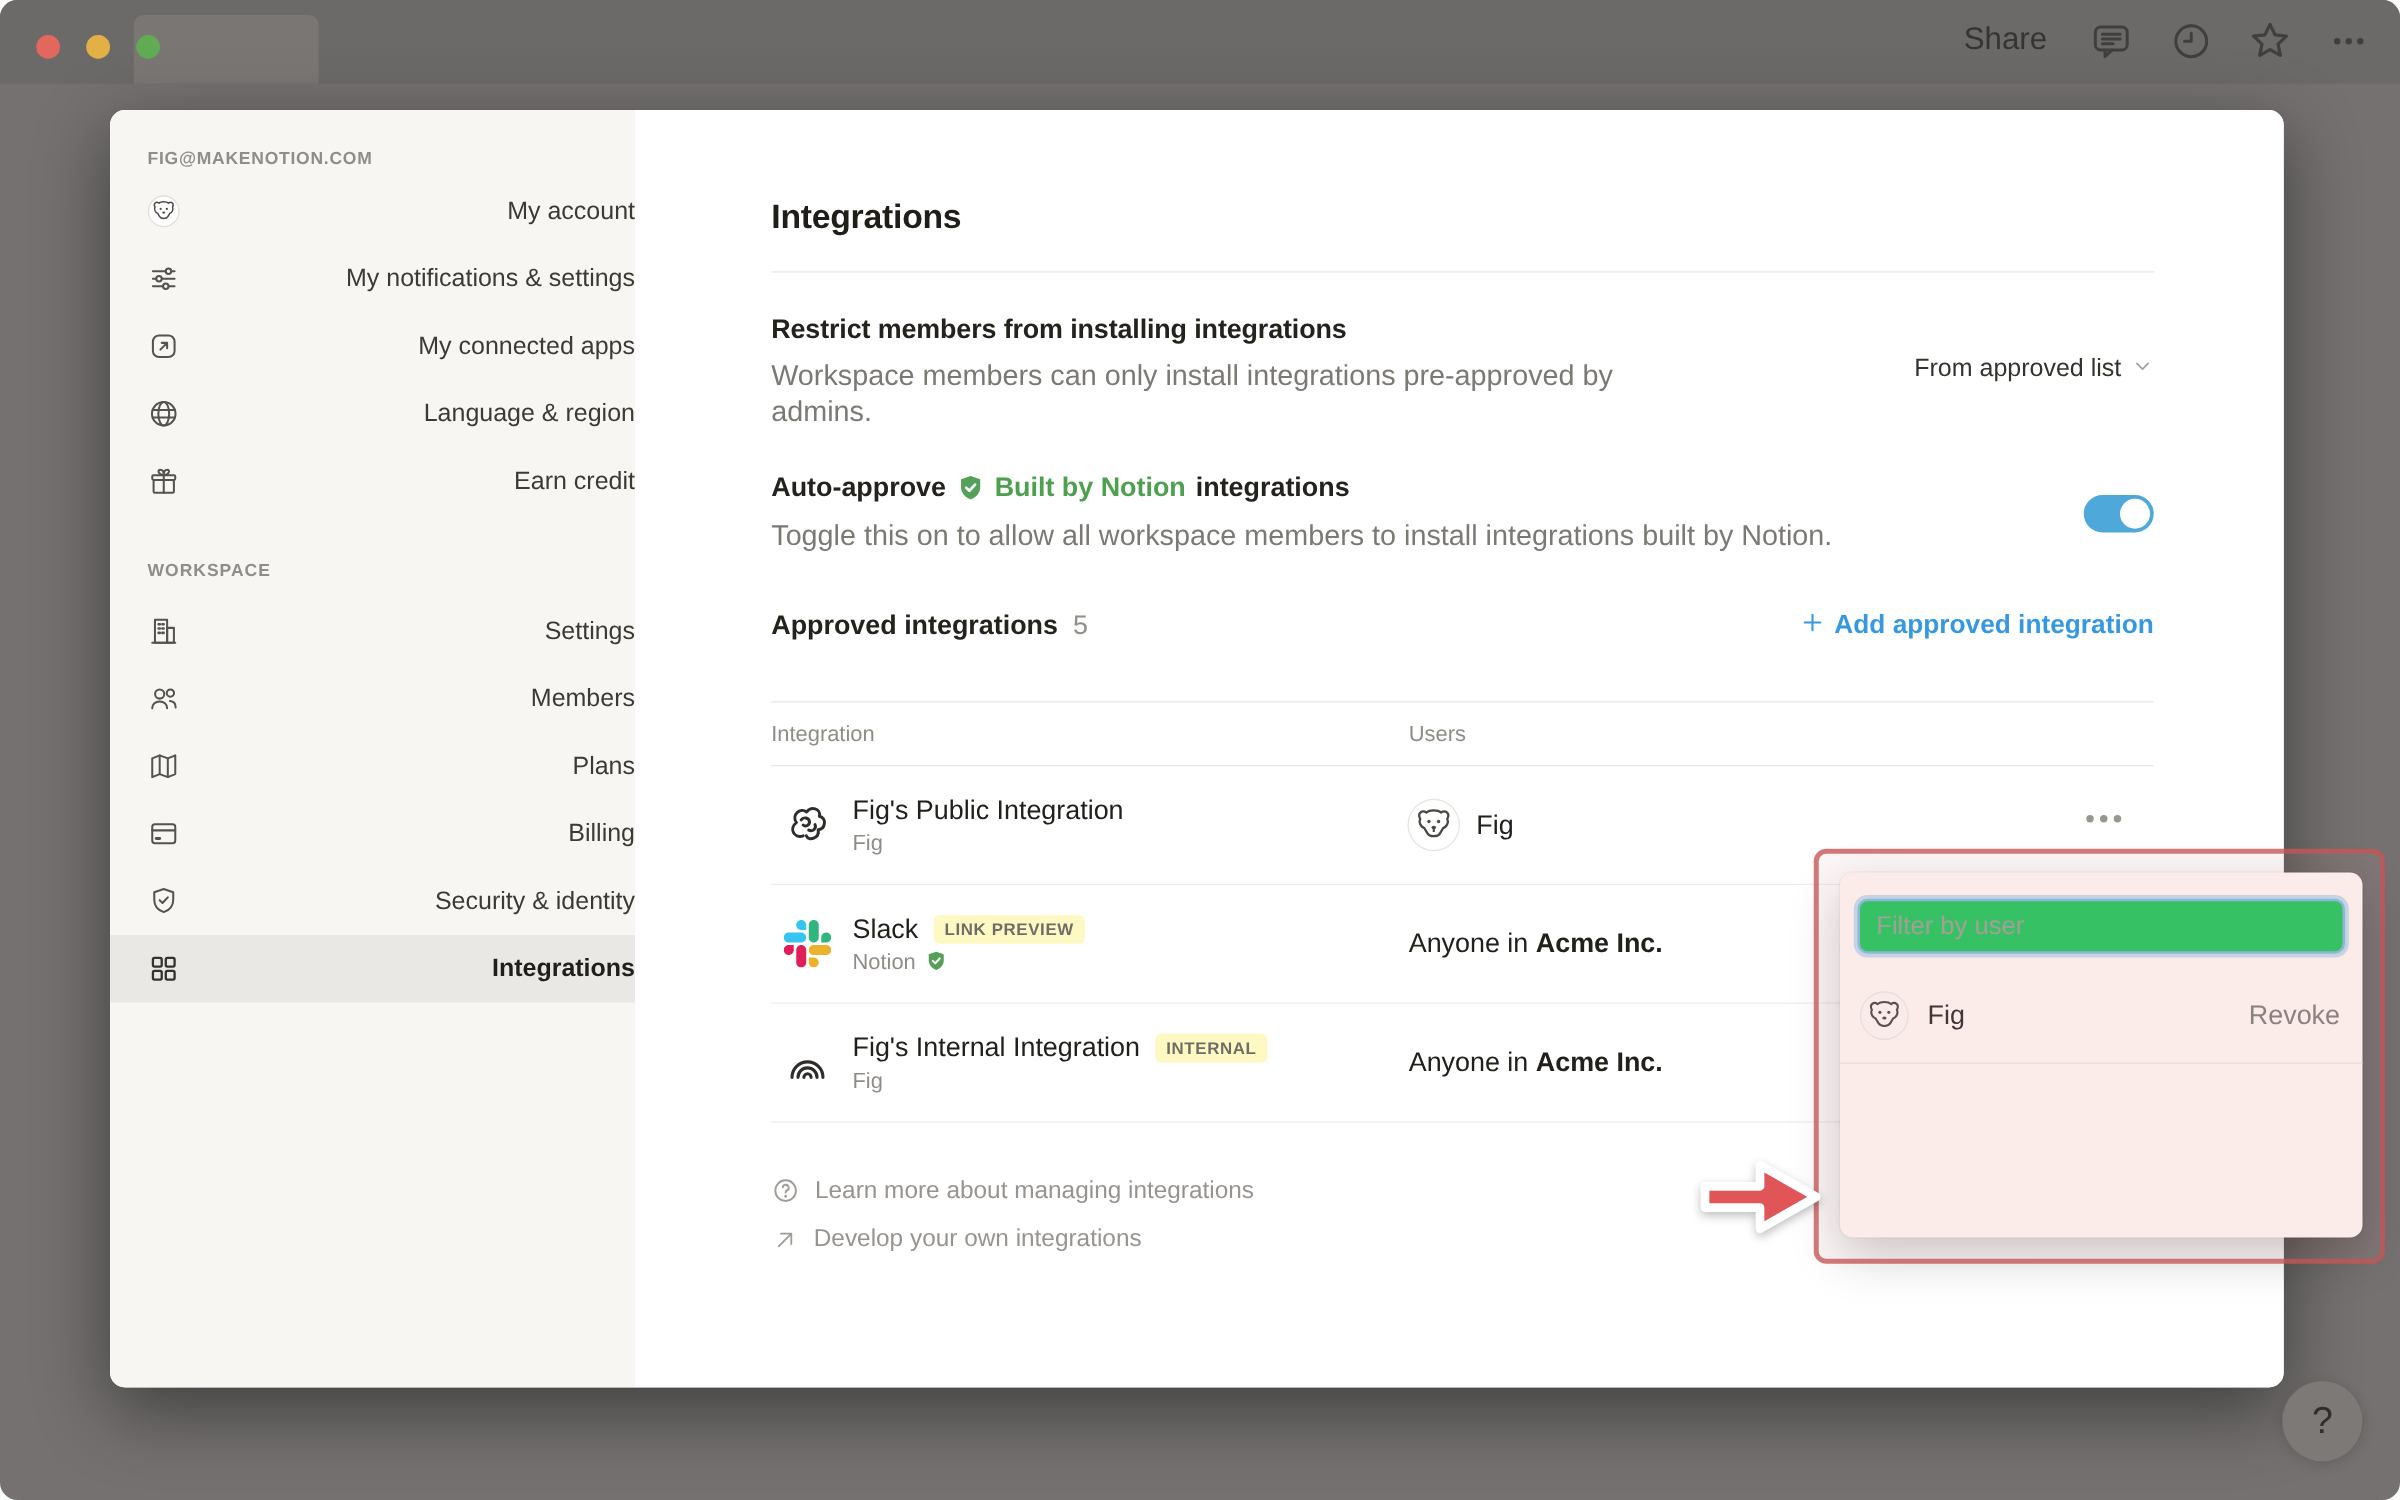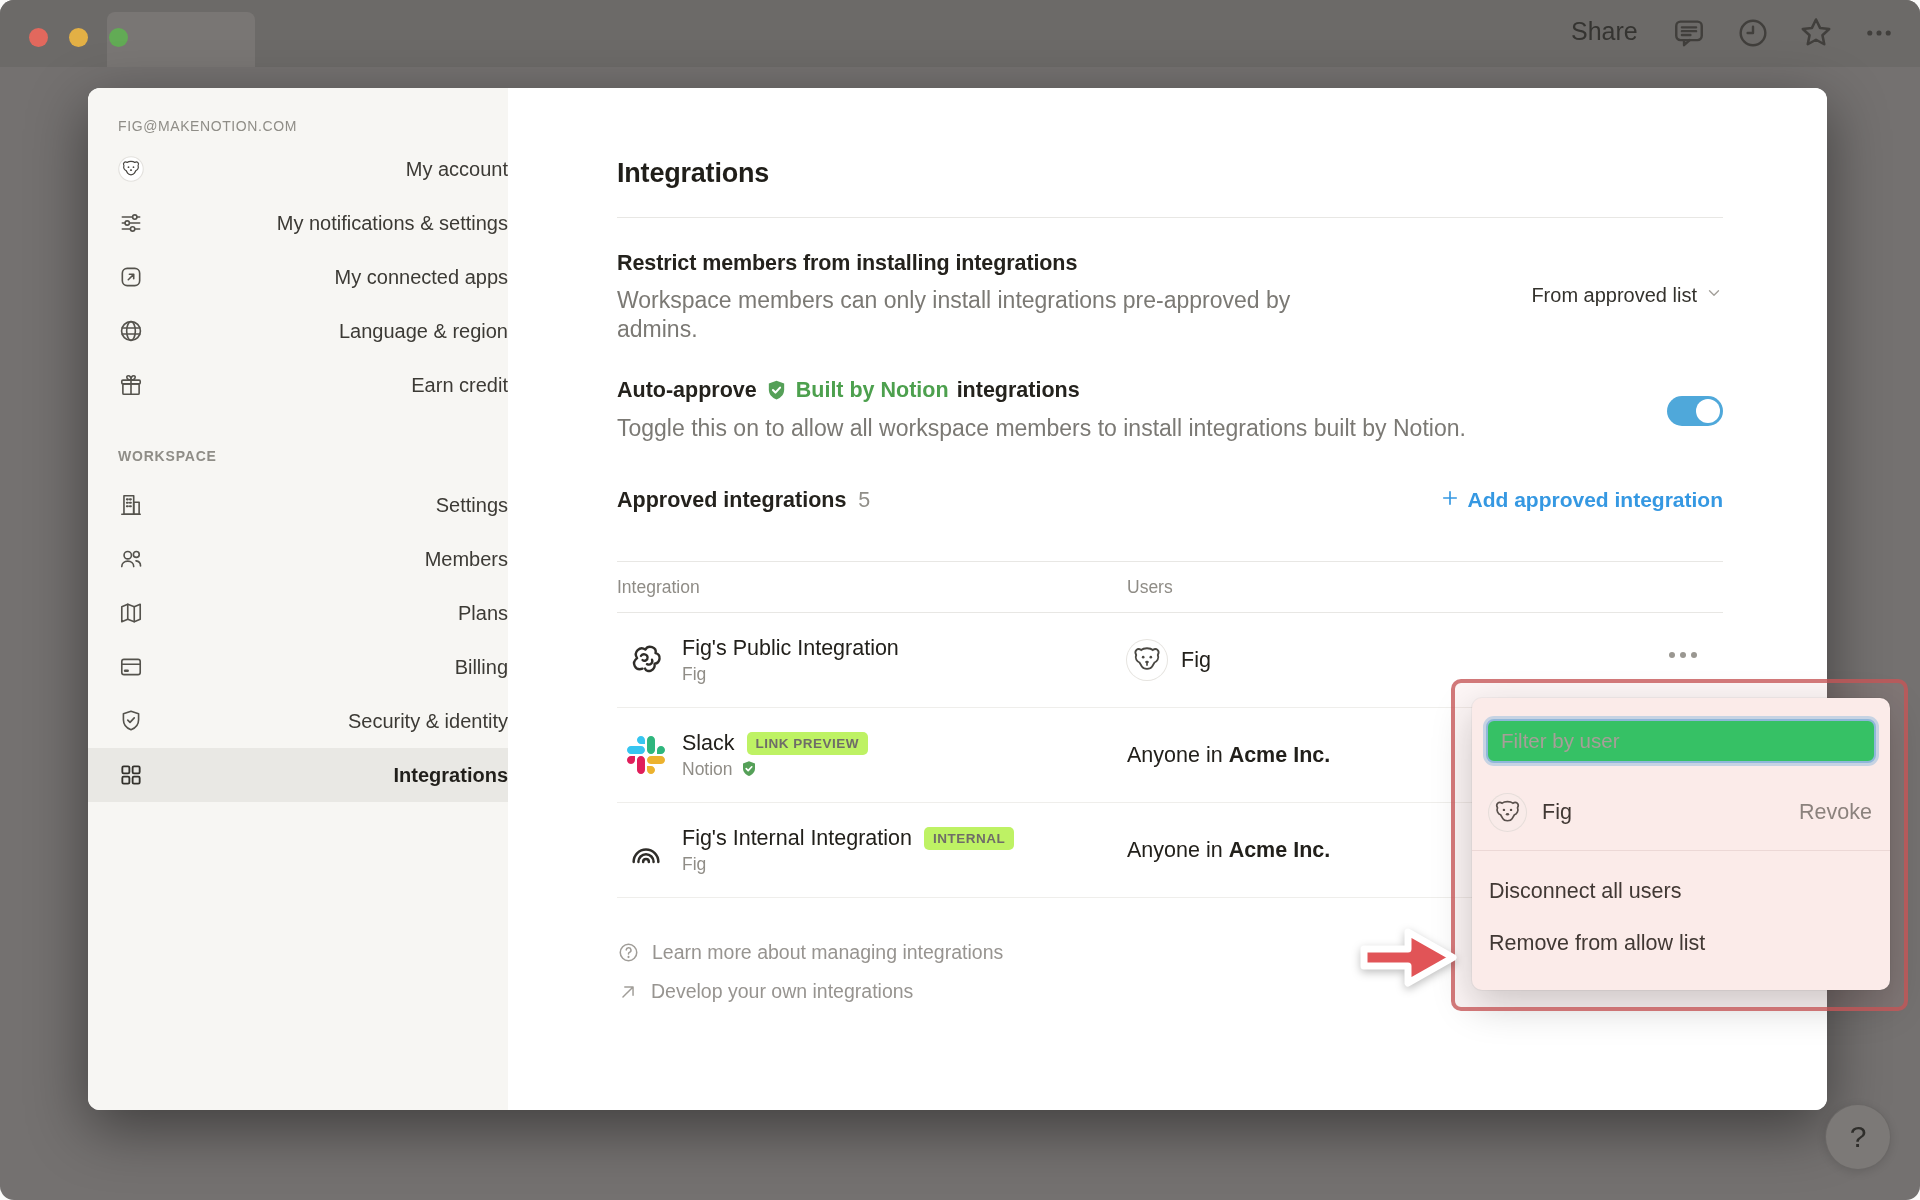--- a/index.html
+++ b/index.html
@@ -18,21 +18,21 @@
   .tl-yellow{left:69px;background:#e3b045;}
   .tl-green{left:109px;background:#62ab55;}
   .share{position:absolute;left:1571px;top:17px;font-size:25px;color:#353431;}
   .tb-icon{position:absolute;top:14px;width:38px;height:38px;display:flex;align-items:center;justify-content:center;cursor:pointer;}
   .tb-icon svg{stroke:#413f3c;fill:none;stroke-width:1.7;stroke-linecap:round;stroke-linejoin:round;}
   
   .modal{position:absolute;left:88px;top:88px;width:1739px;height:1022px;background:#fff;border-radius:12px;
     box-shadow:0 18px 60px rgba(0,0,0,.45);overflow:hidden;z-index:1;}
   
   .sidebar{position:absolute;left:0;top:0;bottom:0;width:420px;background:#f7f6f3;}
-  .sb-heading{margin:30px 0 8px 30px;font-size:14px;font-weight:400;letter-spacing:.6px;color:#8f8d87;}
+  .sb-heading{margin:30px 0 8px 30px;font-size:14px;font-weight:700;letter-spacing:.6px;color:#8f8d87;}
   .sb-heading2{margin:36px 0 14px 30px;font-size:14px;font-weight:700;letter-spacing:.8px;color:#8f8d87;}
   .sb-item{height:54px;display:flex;align-items:center;padding-left:30px;gap:18px;cursor:pointer;justify-content:space-between;}
   .sb-item .lbl{font-size:20px;color:#3c3a35;}
   .sb-item.selected{background:#e9e8e4;}
   .sb-item.selected .lbl{font-weight:700;color:#211f1b;}
   .sb-ic{width:26px;height:26px;flex:0 0 26px;}
   .sb-ic svg{stroke:#55534d;fill:none;stroke-width:1.5;stroke-linecap:round;stroke-linejoin:round;}
   
   .main{position:absolute;left:420px;top:0;right:0;bottom:0;background:#fff;padding:0 104px 0 109px;}
   .page-title{margin:0;padding-top:70px;font-size:27px;font-weight:700;color:#201e19;letter-spacing:-.2px;}
@@ -59,21 +59,21 @@
   
   .table{margin-top:46px;}
   .thead{height:52px;border-top:1px solid #e8e7e4;border-bottom:1px solid #e8e7e4;position:relative;display:flex;align-items:center;}
   .th{font-size:17.5px;color:#8f8c86;}
   .th.users{position:absolute;left:510px;}
   .trow{position:relative;height:95px;border-bottom:1px solid #efeeeb;display:flex;align-items:center;padding-left:10px;}
   .int-ic{width:38px;height:38px;flex:0 0 38px;margin-right:17px;}
   .int-meta{display:flex;flex-direction:column;gap:3px;}
   .int-name-line{display:flex;align-items:center;}
   .int-name{font-size:21.5px;color:#22201b;font-weight:500;}
-  .badge{margin-left:12px;background:#bef264;color:#6f6d68;font-size:13.5px;font-weight:600;letter-spacing:.5px;padding:4px 9px;border-radius:5px;white-space:nowrap;}
+  .badge{margin-left:12px;background:#fef9c3;color:#6f6d68;font-size:13.5px;font-weight:600;letter-spacing:.5px;padding:4px 9px;border-radius:5px;white-space:nowrap;}
   .int-sub{display:flex;align-items:center;gap:7px;font-size:17.5px;color:#908d87;}
   .users-cell{position:absolute;left:510px;top:50%;transform:translateY(-50%);display:flex;align-items:center;gap:14px;}
   .users-text{font-size:21.5px;color:#22201b;display:flex;gap:6px;}
   .users-text b{font-weight:700;}
   .more{position:absolute;right:26px;top:42%;display:flex;gap:5px;cursor:pointer;}
   .more i{width:6px;height:6px;border-radius:50%;background:#9a9791;}
   .avatar{border-radius:50%;background:#fff;box-shadow:0 0 0 1px #e6e4e0;overflow:hidden;flex:0 0 auto;}
   
   .flink{display:flex;align-items:center;gap:12px;color:#979490;font-size:19.5px;cursor:pointer;}
   .flink.first{margin-top:43px;}
@@ -450,24 +450,20 @@
             <circle cx="12" cy="12" r="11.5" fill="#fbf3f1"></circle>
             <path d="M5.5 9 C4 6.2 6.5 4.6 8.5 6 C10 4.6 14 4.6 15.5 6 C17.5 4.6 20 6.2 18.5 9 C19.4 11 18 13 16.5 13.5 L15 16 C14 17.8 10 17.8 9 16 L7.5 13.5 C6 13 4.6 11 5.5 9 Z" stroke="#4a4843" stroke-width="1.1" fill="none"></path>
             <circle cx="9.7" cy="10.3" r=".8" fill="#4a4843"></circle>
             <circle cx="14.3" cy="10.3" r=".8" fill="#4a4843"></circle>
             <ellipse cx="12" cy="13.2" rx="1.1" ry=".8" fill="#4a4843"></ellipse>
           </svg>
       </span>
       <span class="nm">Fig</span>
       <span class="revoke">Revoke</span>
     </div>
-    <div class="pop-menu">
-      <div class="pop-item">Disconnect all users</div>
-      <div class="pop-item">Remove from allow list</div>
-    </div>
   </div>
 
   <div class="red-box"></div>
   <div class="red-arrow">
     <svg width="100" height="70" viewBox="0 0 100 70">
         <path d="M4 27 H48 V10 L93 35.5 L48 61 V44 H4 Z" fill="#e15457" stroke="#ffffff" stroke-width="7" stroke-linejoin="round"></path>
       </svg>
   </div>
 
   <div class="help">

